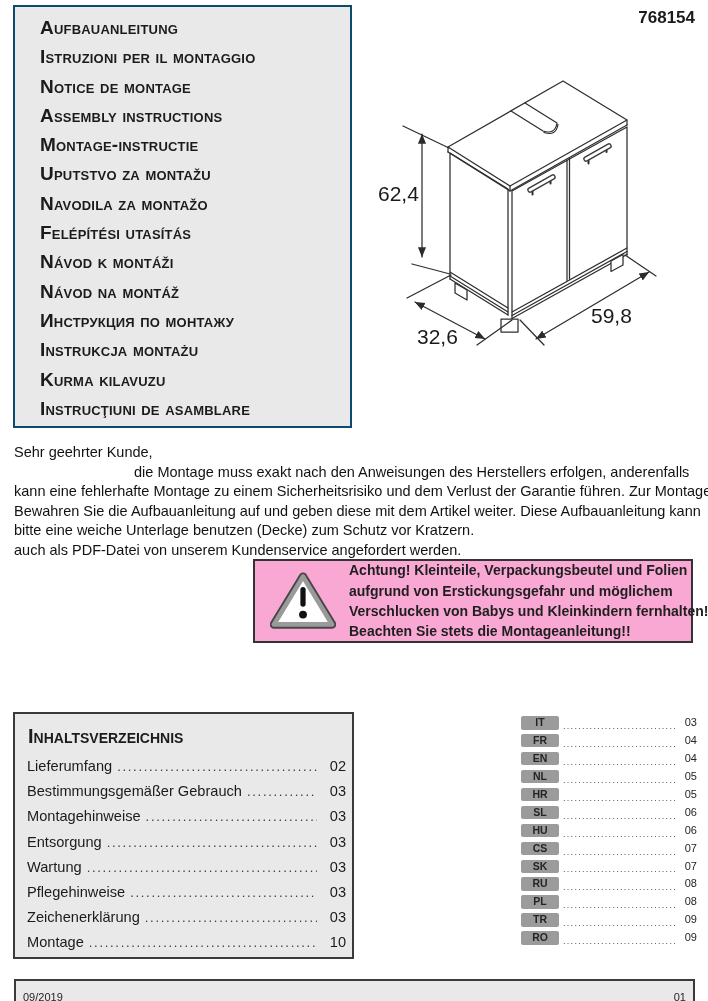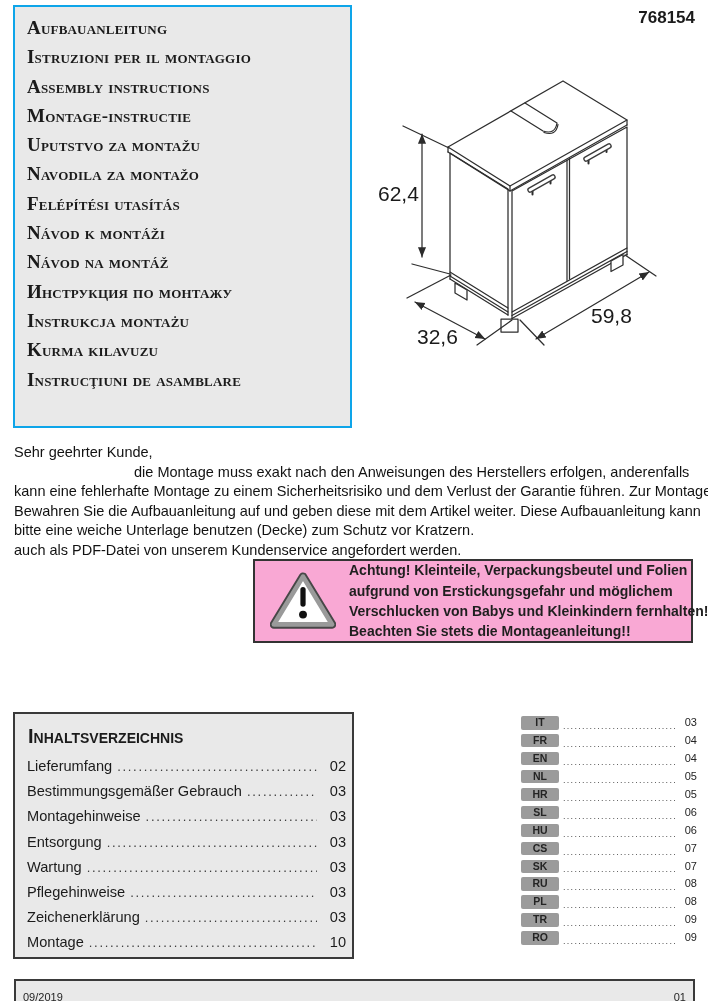--- a/index.html
+++ b/index.html
@@ -1,21 +1,21 @@
 <!DOCTYPE html>
 <html><head>
 <meta charset="utf-8">
 <style>
   * { margin:0; padding:0; box-sizing:border-box; }
   html,body { width:708px; height:1001px; }
   body { position:relative; background:#ffffff; font-family:"Liberation Sans", sans-serif; color:#1c1c1c; overflow:hidden; }
 
   
   .title-box { position:absolute; left:13px; top:5px; width:339px; height:423px;
-    background:#e9e9e9; border:2px solid #0ea5e9; padding:6px 0 0 12px;font-family:Liberation Serif, serif; }
+    background:#e9e9e9; border:2px solid #0c4a6e; padding:6px 0 0 25px; }
   .title-line { font-variant:small-caps; font-weight:bold; font-size:19px;
     line-height:29.3px; color:#1b1b1b; letter-spacing:.2px; white-space:nowrap; }
 
   .product-number { position:absolute; top:8px; right:13px; font-size:17px; font-weight:bold; color:#1b1b1b; }
 
   
   .drawing { position:absolute; left:372px; top:58px; width:330px; height:292px; }
   .drawing svg { width:100%; height:100%; }
   .dim-text { font-family:"Liberation Sans", sans-serif; font-size:21px; fill:#1a1a1a; }
 
@@ -54,20 +54,21 @@
   .footer { position:absolute; left:14px; top:979px; width:681px; height:18px;
     border:2px solid #3a3a3a; background:#e9e9e9; display:flex; justify-content:space-between;
     align-items:center; font-size:11px; color:#242424; padding:16px 7px; }
 </style>
 </head>
 <body>
 
 <div class="title-box">
   <div class="title-line">Aufbauanleitung</div>
   <div class="title-line">Istruzioni per il montaggio</div>
+  <div class="title-line">Notice de montage</div>
   <div class="title-line">Assembly instructions</div>
   <div class="title-line">Montage-instructie</div>
   <div class="title-line">Uputstvo za montažu</div>
   <div class="title-line">Navodila za montažo</div>
   <div class="title-line">Felépítési utasítás</div>
   <div class="title-line">Návod k montáži</div>
   <div class="title-line">Návod na montáž</div>
   <div class="title-line">Инструкция по монтажу</div>
   <div class="title-line">Instrukcja montażu</div>
   <div class="title-line">Kurma kılavuzu</div>

